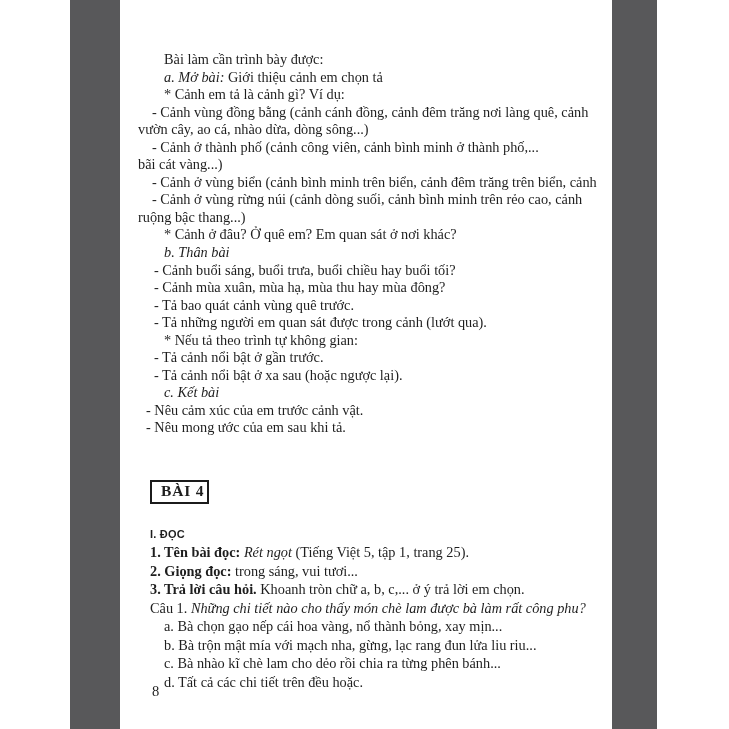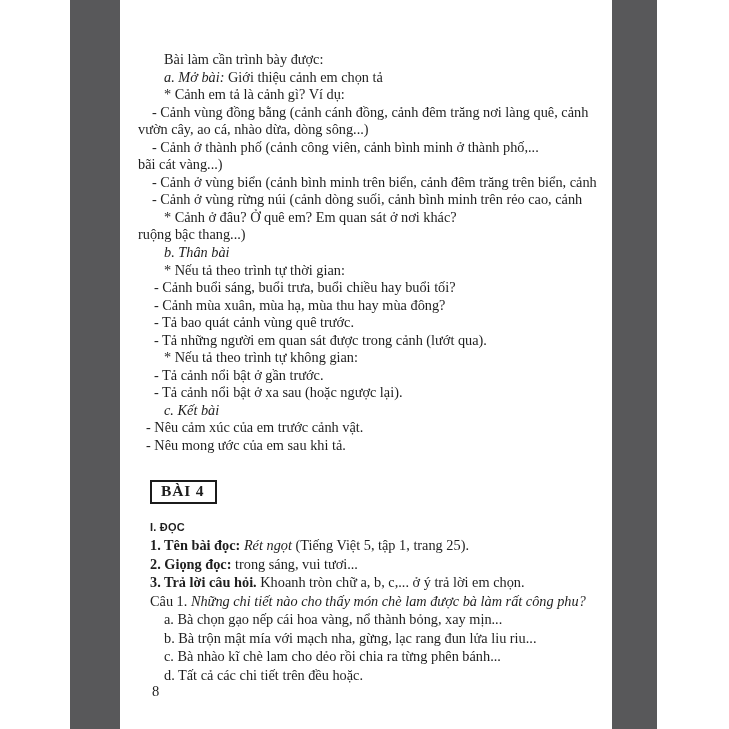--- a/index.html
+++ b/index.html
@@ -25,45 +25,44 @@
   .ind-w{padding-left:0}
   .ind-h{padding-left:12px}
   .ind-opt{padding-left:26px}
 
   .st-n{}
   .st-i{font-style:italic}
   .st-b{font-weight:bold}
   .st-bs{font-weight:bold;font-family:"Liberation Sans", sans-serif;font-size:11px;letter-spacing:.2px}
   .st-box{
     display:inline-block;border:2px solid #1b1b1b;background:#fff;
-    padding:0 11px 1px 9px;margin:1px 0 13px 0;
+    padding:0 3px 1px 9px;margin:1px 0 20px 0;
     font-weight:bold;font-size:15.5px;letter-spacing:.8px;
   }
   #page-num{position:absolute;left:152px;top:682px;font-size:14.5px;line-height:18px}
 </style>
 </head>
 <body style="background: rgb(255, 255, 255); color: rgb(30, 30, 30);">
 
 <div class="scan-bar" id="bar-left" style="background: rgb(88, 88, 90);"></div>
 <div class="scan-bar" id="bar-right" style="background: rgb(88, 88, 90);"></div>
 
 <div id="part1">
     <div class="line ind-p"><span class="st-n">Bài làm cần trình bày được:</span></div>
     <div class="line ind-p"><span class="st-i">a. Mở bài:</span><span class="st-n"> Giới thiệu cảnh em chọn tả</span></div>
     <div class="line ind-p"><span class="st-n">* Cảnh em tả là cảnh gì? Ví dụ:</span></div>
     <div class="line ind-d1"><span class="st-n">- Cảnh vùng đồng bằng (cảnh cánh đồng, cảnh đêm trăng nơi làng quê, cảnh</span></div>
     <div class="line ind-w"><span class="st-n">vườn cây, ao cá, nhào dừa, dòng sông...)</span></div>
     <div class="line ind-d1"><span class="st-n">- Cảnh ở thành phố (cảnh công viên, cảnh bình minh ở thành phố,...</span></div>
     <div class="line ind-w"><span class="st-n">bãi cát vàng...)</span></div>
     <div class="line ind-d1"><span class="st-n">- Cảnh ở vùng biển (cảnh bình minh trên biển, cảnh đêm trăng trên biển, cảnh</span></div>
     <div class="line ind-d1"><span class="st-n">- Cảnh ở vùng rừng núi (cảnh dòng suối, cảnh bình minh trên rẻo cao, cảnh</span></div>
+    <div class="line ind-w"><span class="st-n">ruộng bậc thang...)</span></div>
     <div class="line ind-p"><span class="st-n">* Cảnh ở đâu? Ở quê em? Em quan sát ở nơi khác?</span></div>
-    <div class="line ind-w"><span class="st-n">ruộng bậc thang...)</span></div>
     <div class="line ind-p"><span class="st-i">b. Thân bài</span></div>
-    <div class="line ind-p"><span class="st-n">* Nếu tả theo trình tự thời gian:</span></div>
     <div class="line ind-d2"><span class="st-n">- Cảnh buổi sáng, buổi trưa, buổi chiều hay buổi tối?</span></div>
     <div class="line ind-d2"><span class="st-n">- Cảnh mùa xuân, mùa hạ, mùa thu hay mùa đông?</span></div>
     <div class="line ind-d2"><span class="st-n">- Tả bao quát cảnh vùng quê trước.</span></div>
     <div class="line ind-d2"><span class="st-n">- Tả những người em quan sát được trong cảnh (lướt qua).</span></div>
     <div class="line ind-p"><span class="st-n">* Nếu tả theo trình tự không gian:</span></div>
     <div class="line ind-d2"><span class="st-n">- Tả cảnh nổi bật ở gần trước.</span></div>
     <div class="line ind-d2"><span class="st-n">- Tả cảnh nổi bật ở xa sau (hoặc ngược lại).</span></div>
     <div class="line ind-p"><span class="st-i">c. Kết bài</span></div>
     <div class="line ind-d3"><span class="st-n">- Nêu cảm xúc của em trước cảnh vật.</span></div>
     <div class="line ind-d3"><span class="st-n">- Nêu mong ước của em sau khi tả.</span></div>

